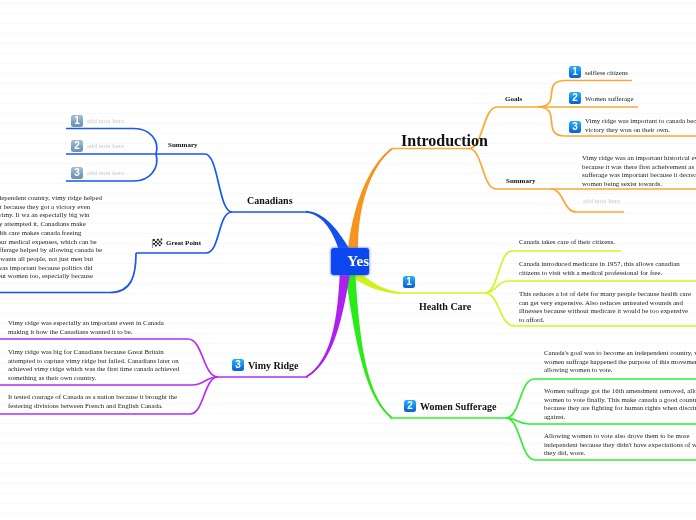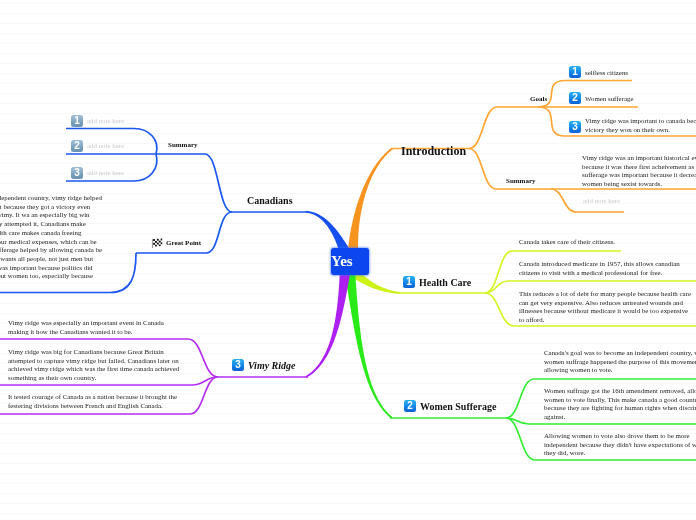--- a/index.html
+++ b/index.html
@@ -17,21 +17,21 @@
 .sub{font-weight:bold;color:#101010;white-space:nowrap;display:block;}
 .note{color:#1c1c1c;display:block;}
 .node,.central{will-change:transform;}
 .ph{color:#c9c9c9;display:block;}
 .badge{display:inline-block;width:12px;height:12px;border-radius:2.5px;
  color:#ffffff;font-family:"Liberation Sans","DejaVu Sans",sans-serif;font-weight:bold;
  font-size:10px;line-height:12.5px;text-align:center;
  background:linear-gradient(to bottom,#29AEF2 0%,#1C9AEE 35%,#0F7FE4 62%,#0C5FD8 100%);}
 .badge.gray{background:linear-gradient(to bottom,#9fbdd6 0%,#8fb0cb 35%,#779ebc 62%,#6d93b4 100%);}
 .central{position:absolute;background:#0B46EE;border-radius:3px;box-shadow:0 0 2px 1px rgba(60,110,255,.55);
- color:#ffffff;font-weight:bold;text-align:left;}
+ color:#ffffff;font-weight:bold;text-align:right;}
 .row{display:flex;align-items:flex-start;}
 .row .badge{flex:0 0 auto;margin-right:4px;}
 </style>
 </head>
 <body>
 
 <div id="bg"></div>
 <svg id="links" width="696" height="520">
 <g>
  <path d="M358.20,252.13 L358.11,249.19 L358.06,246.23 L358.07,243.25 L358.14,240.24 L358.25,237.23 L358.41,234.19 L358.63,231.16 L358.89,228.11 L359.21,225.07 L359.58,222.03 L359.99,219.00 L360.46,215.97 L360.98,212.96 L361.54,209.97 L362.16,206.99 L362.83,204.04 L363.54,201.12 L364.31,198.22 L365.12,195.37 L365.98,192.54 L366.89,189.76 L367.85,187.03 L368.86,184.34 L369.91,181.70 L371.01,179.12 L372.16,176.59 L373.36,174.13 L374.60,171.73 L375.89,169.39 L377.23,167.13 L378.61,164.95 L380.03,162.84 L381.51,160.82 L383.03,158.88 L384.59,157.04 L386.19,155.28 L387.84,153.62 L389.54,152.07 L391.27,150.62 L393.05,149.27 L391.95,147.73 L390.09,149.12 L388.27,150.60 L386.49,152.18 L384.74,153.86 L383.03,155.63 L381.36,157.48 L379.72,159.42 L378.13,161.44 L376.56,163.55 L375.04,165.72 L373.55,167.98 L372.10,170.30 L370.69,172.69 L369.32,175.15 L367.99,177.67 L366.69,180.25 L365.43,182.88 L364.21,185.56 L363.03,188.30 L361.89,191.08 L360.79,193.91 L359.73,196.77 L358.71,199.68 L357.73,202.61 L356.79,205.58 L355.90,208.58 L355.04,211.61 L354.23,214.65 L353.45,217.72 L352.72,220.80 L352.03,223.89 L351.39,227.00 L350.78,230.11 L350.23,233.23 L349.71,236.35 L349.24,239.47 L348.81,242.58 L348.43,245.69 L348.09,248.78 L347.80,251.87 Z" fill="#F79420"></path>
@@ -73,23 +73,23 @@
  <path d="M136,253 C136,275 132,292.5 110,292.5 L0,292.5" fill="none" stroke="#1A56F0" stroke-width="1.7" stroke-linecap="butt"></path>
  <path d="M156.0,154.0 C160.0,140.0 149.4,128.5 134.0,128.5 L66.0,128.5" fill="none" stroke="#1A56F0" stroke-width="1.7" stroke-linecap="butt"></path>
  <path d="M156.0,154.0 C145.0,154.0 145.0,154.0 134.0,154.0 L66.0,154.0" fill="none" stroke="#1A56F0" stroke-width="1.7" stroke-linecap="butt"></path>
  <path d="M156.0,154.0 C160.0,168.8 149.4,181.0 134.0,181.0 L66.0,181.0" fill="none" stroke="#1A56F0" stroke-width="1.7" stroke-linecap="butt"></path>
 </g>
 
 </svg>
 
 <div class="central" style="left:331px;top:248px;width:38px;height:27px;line-height:27px;font-size:15px;"><span>Yes</span></div>
 <div class="node" style="left:401px;top:132px;">
-    <span class="topic" style="font-size:12px;margin-top:12px;">Introduction</span>
-  </div>
-<div class="node" style="left:530px;top:95px;">
+    <span class="topic" style="font-size:16px;">Introduction</span>
+  </div>
+<div class="node" style="left:505px;top:95px;">
     <span class="sub" style="font-size:7px;">Goals</span>
   </div>
 <div class="node" style="left:506px;top:177px;">
     <span class="sub" style="font-size:7px;">Summary</span>
   </div>
 <div class="node" style="left:569px;top:66px;width:125px;">
     <div class="row">
       <span class="badge" style="margin-top:0px;">1</span>
       <span class="note" style="font-size:6.9px;line-height:8.7px;padding-top:2.5px;">selfless citizens</span>
     </div>
@@ -108,21 +108,21 @@
   </div>
 <div class="node" style="left:582px;top:154px;width:170px;">
     <span class="note" style="font-size:6.9px;line-height:8.7px;">Vimy ridge was an important historical event in canada because it was there first acheivement as a country. Women sufferage was important because it decreases the amount of women being sexist towards.</span>
   </div>
 <div class="node" style="left:583px;top:197px;width:120px;">
     <span class="ph" style="font-size:6.9px;line-height:8.7px;">add note here</span>
   </div>
 <div class="node" style="left:403px;top:276px;">
     <div class="row">
       <span class="badge" style="margin-top:0px;">1</span>
-      <span class="topic" style="font-size:10px;padding-top:1px;">Health Care</span>
+      <span class="topic" style="font-size:10px;padding-top:1px;margin-top:24px;">Health Care</span>
     </div>
   </div>
 <div class="node" style="left:519px;top:238px;width:130px;">
     <span class="note" style="font-size:6.9px;line-height:8.7px;">Canada takes care of their citizens.</span>
   </div>
 <div class="node" style="left:519px;top:260px;width:166px;">
     <span class="note" style="font-size:6.9px;line-height:8.7px;">Canada introduced medicare in 1957, this allows canadian citizens to visit with a medical professional for free.</span>
   </div>
 <div class="node" style="left:519px;top:290px;width:176px;">
     <span class="note" style="font-size:6.9px;line-height:8.7px;">This reduces a lot of debt for many people because health care can get very expensive. Also reduces untreated wounds and illnesses because without medicare it would be too expensive to afford.</span>
@@ -138,21 +138,21 @@
   </div>
 <div class="node" style="left:544px;top:387px;width:176px;">
     <span class="note" style="font-size:6.9px;line-height:8.7px;">Women suffrage got the 16th amendment removed, allowing women to vote finally. This make canada a good country because they are fighting for human rights when discriminated against.</span>
   </div>
 <div class="node" style="left:544px;top:432px;width:170px;">
     <span class="note" style="font-size:6.9px;line-height:8.7px;">Allowing women to vote also drove them to be more independent because they  didn't have expectations of what they did, wore.</span>
   </div>
 <div class="node" style="left:232px;top:359px;">
     <div class="row">
       <span class="badge" style="margin-top:0px;">3</span>
-      <span class="topic" style="font-size:10px;padding-top:1px;font-style:italic;">Vimy Ridge</span>
+      <span class="topic" style="font-size:10px;padding-top:1px;">Vimy Ridge</span>
     </div>
   </div>
 <div class="node" style="left:8px;top:319px;width:160px;">
     <span class="note" style="font-size:6.9px;line-height:8.7px;">Vimy ridge was especially an important event in Canada making it how the Canadians wanted it to be.</span>
   </div>
 <div class="node" style="left:8px;top:348px;width:175px;">
     <span class="note" style="font-size:6.9px;line-height:8.7px;">Vimy ridge was big for Canadians because Great Britain attempted to capture vimy ridge but failed. Canadians later on achieved vimy ridge which was the first time canada achieved something as their own country.</span>
   </div>
 <div class="node" style="left:8px;top:393px;width:175px;">
     <span class="note" style="font-size:6.9px;line-height:8.7px;">It tested courage of Canada as a nation because it brought the festering divisions between French and English Canada.</span>

